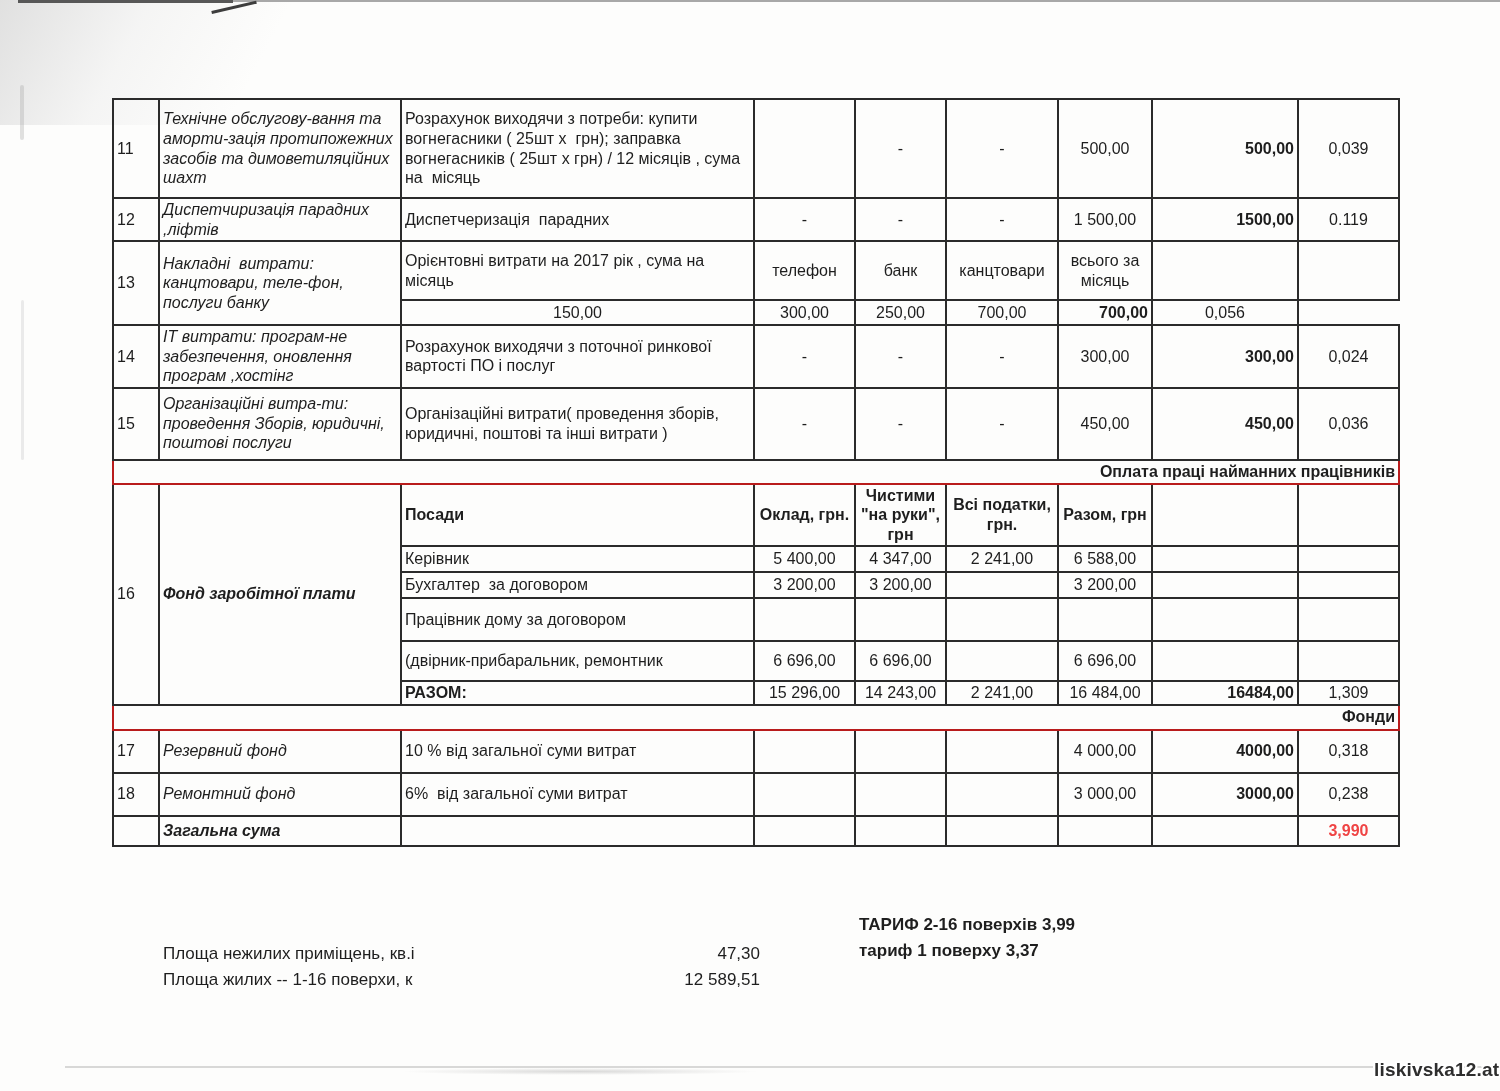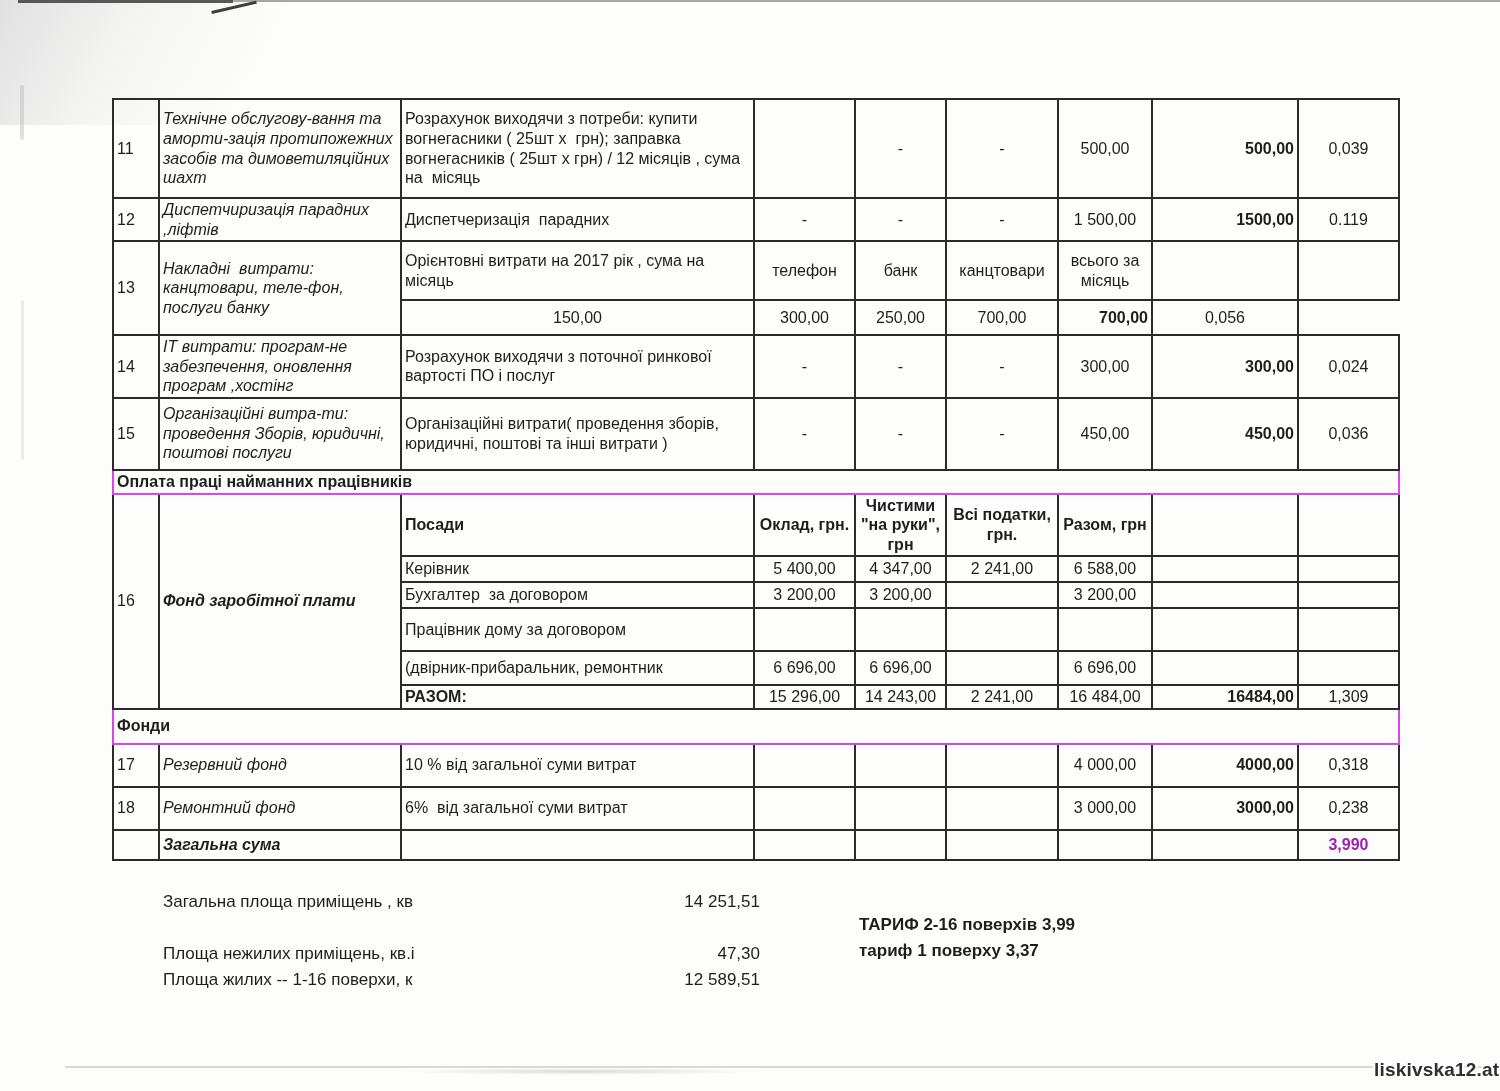--- a/index.html
+++ b/index.html
@@ -37,26 +37,26 @@
     font-size:16px; line-height:1.22;
   }
   table.main td { border:2px solid #2b2b2b; vertical-align:middle; padding:1px 3px; overflow:hidden; }
   td.num   { text-align:left; padding-left:9px; }
   td.numIn { padding-left:22px; }
   td.desc  { text-align:left; padding-left:7px; padding-right:2px; white-space:pre-wrap;font-style:italic; }
   td.calc  { text-align:left; white-space:pre-wrap; }
   td.name  { text-align:left; padding-left:7px; white-space:pre-wrap; }
   td.c     { text-align:center; }
   td.tot   { text-align:right; font-weight:bold; padding-right:5px; }
-  td.red   { color:#a21caf; font-weight:bold; text-align:center; }
+  td.red   { color:#ef4444; font-weight:bold; text-align:center; }
   .b       { font-weight:bold; }
-  tr.section td { text-align:left; font-weight:bold; border:2px solid #d946ef; }
-  tr.rh99{height:99px} tr.rh56{height:41px} tr.rh59{height:59px} tr.rh25{height:35px}
+  tr.section td { text-align:right; font-weight:bold; border:2px solid #b91c1c; }
+  tr.rh99{height:99px} tr.rh56{height:41px} tr.rh59{height:59px} tr.rh25{height:25px}
   tr.rh58{height:58px} tr.rh72{height:72px} tr.rh24{height:24px} tr.rh57{height:57px}
-  tr.rh26{height:26px} tr.rh43{height:43px} tr.rh50{height:34px} tr.rh28{height:14px}
+  tr.rh26{height:26px} tr.rh43{height:43px} tr.rh50{height:40px} tr.rh28{height:14px}
   tr.rh30{height:30px}
   
   .fline { position:absolute; left:163px; width:597px; display:flex; justify-content:space-between; font-size:17px; }
   .f1{top:892px} .f2{top:970px} .f3{top:944px}
   .tariff { position:absolute; left:859px; font-size:17px; font-weight:bold; }
   .t1{top:915px} .t2{top:941px}
 </style>
 </head>
 <body>
 
@@ -249,24 +249,20 @@
       <td></td>
       <td></td>
       <td></td>
       <td></td>
       <td></td>
       <td class="red">3,990</td>
     </tr>
   </tbody>
     </table>
 
-  <div class="fline f1">
-    <span>Загальна площа приміщень , кв</span>
-    <span>14 251,51</span>
-  </div>
   <div class="fline f2">
     <span>Площа жилих  -- 1-16 поверхи, к</span>
     <span>12 589,51</span>
   </div>
   <div class="fline f3">
     <span>Площа нежилих приміщень, кв.і</span>
     <span>47,30</span>
   </div>
 
   <div class="tariff t1">ТАРИФ  2-16 поверхів 3,99</div>

